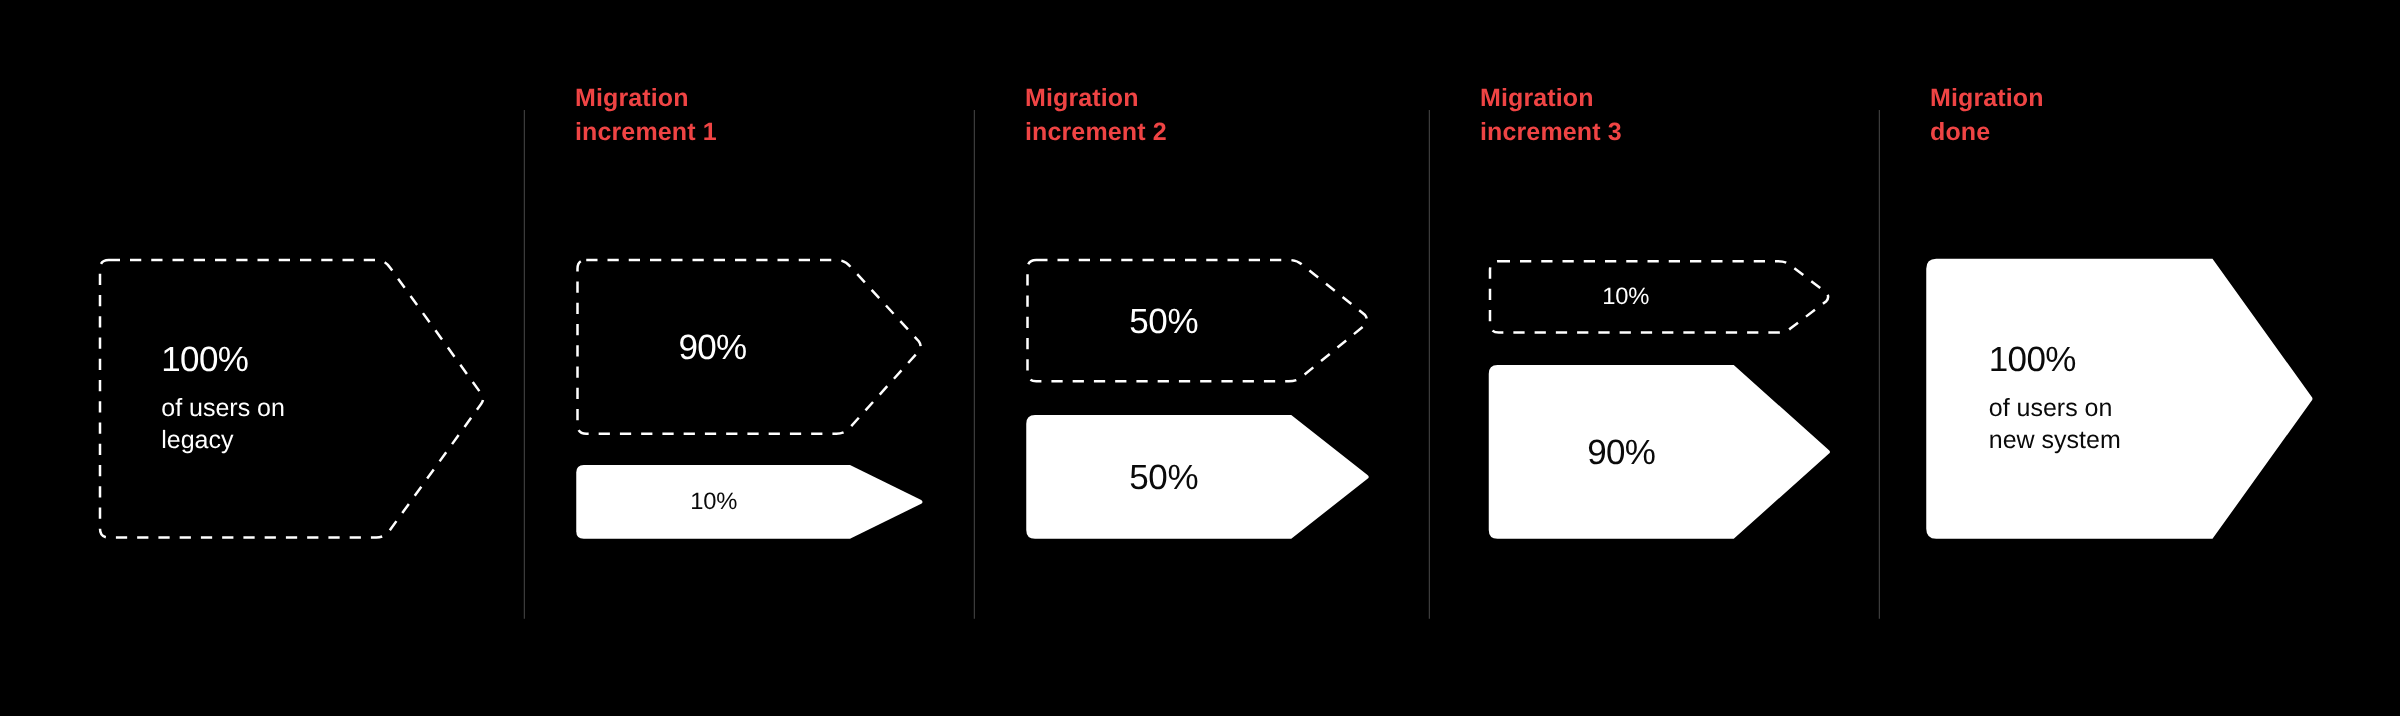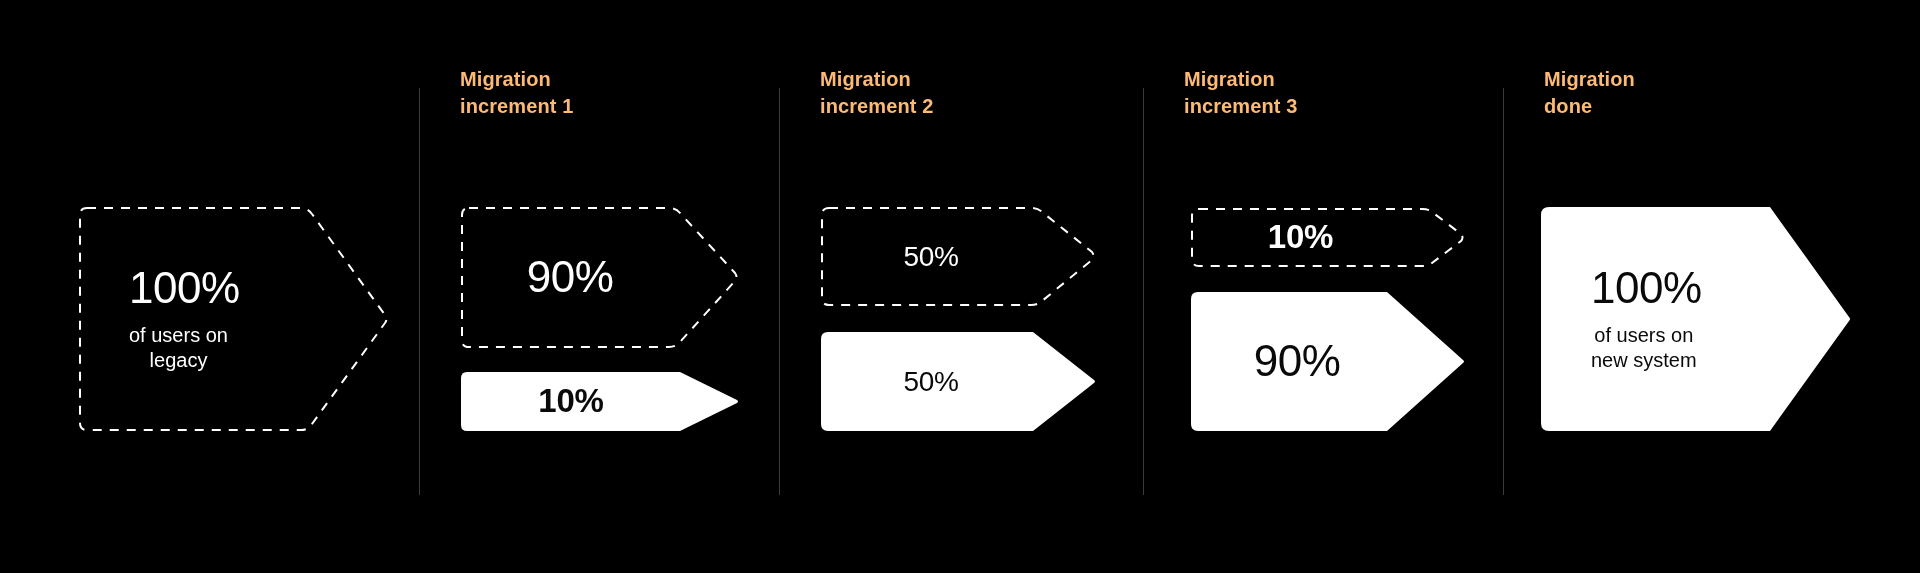--- a/index.html
+++ b/index.html
@@ -20,21 +20,21 @@
     height: 573px;
     background: #000000;
   }
   .divider {
     position: absolute;
     width: 1px;
     background: #3b3b3b;
   }
   .col-header {
     position: absolute;
-    color: #fdba74;
+    color: #ef4444;
     font-weight: bold;
     font-size: 20px;
     line-height: 27px;
     letter-spacing: 0.1px;
     white-space: pre-line;
   }
   .arrow-wrap {
     position: absolute;
   }
   .arrow-wrap svg {
@@ -47,41 +47,40 @@
     top: 0;
     width: 100%;
     height: 100%;
     display: flex;
     flex-direction: column;
     align-items: center;
     justify-content: center;
     pointer-events: none;
   }
   .pct {
-    font-size: 44px;
+    font-size: 28px;
     font-weight: 400;
     line-height: 1.05;
     letter-spacing: -0.5px;
   }
   .pct.small {
-    font-size: 33px;
+    font-size: 19px;
     letter-spacing: -0.2px;
-    font-weight: bold;
   }
   .pct.mid {
     font-size: 28px;
     letter-spacing: -0.3px;
   }
   .sub {
     font-size: 20px;
     font-weight: 400;
     line-height: 25px;
     margin-top: 12px;
     white-space: pre-line;
-    text-align: center;
+    text-align: left;
   }
   .txt-white { color: #ffffff; }
   .txt-black { color: #0a0a0a; }
 </style>
 </head>
 <body>
 
 <div id="stage">
 
   <div class="divider" style="left:419px; top:88px; height:407px;"></div>

